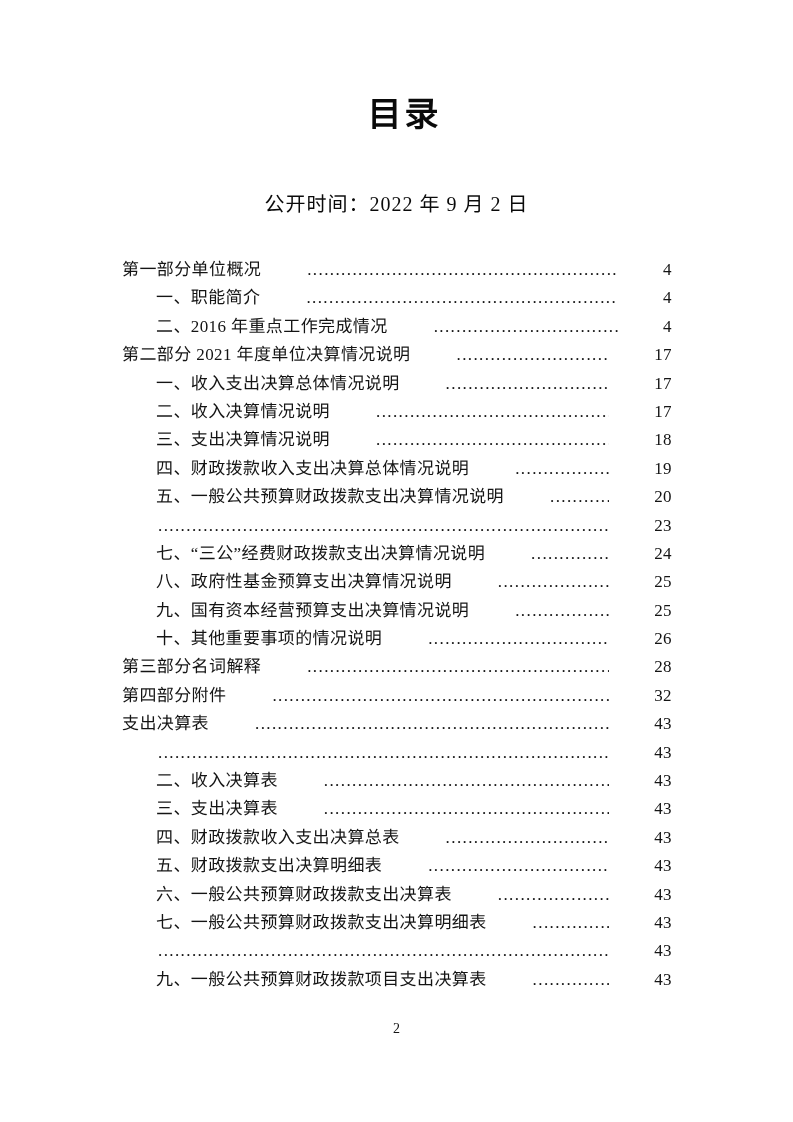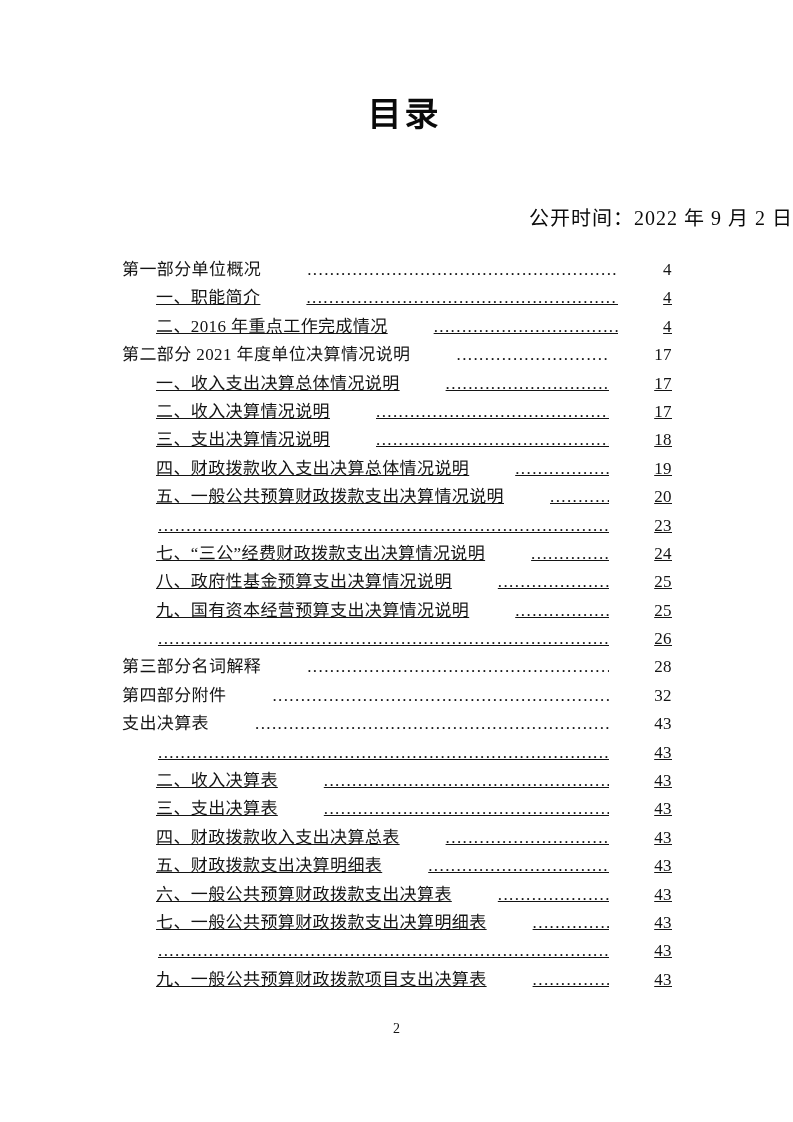--- a/index.html
+++ b/index.html
@@ -24,24 +24,24 @@
     text-align: center;
     font-family: "Liberation Sans", "DejaVu Sans", sans-serif;
     font-weight: 700;
     font-size: 34px;
     line-height: 40px;
     letter-spacing: 3px;
     color: #0a0a0a;
   }
   .publish-line {
     position: absolute;
-    top: 204px;
+    top: 190px;
     left: 0;
     right: 0;
-    text-align: right;
+    text-align: center;
     font-size: 20px;
     line-height: 28px;
     letter-spacing: 1px;
     color: #0a0a0a;
   }
   .toc {
     position: absolute;
     top: 256px;
     left: 122px;
     width: 550px;
@@ -51,21 +51,20 @@
     align-items: baseline;
     height: 28.4px;
     line-height: 28.4px;
     font-size: 17px;
     letter-spacing: 0.4px;
     color: #141414;
     gap: 44px;
   }
   .toc-row.level-2 {
     padding-left: 34px;
-    text-decoration: underline;
   }
   .toc-label {
     white-space: nowrap;
     flex: 0 0 auto;
   }
   .toc-dots {
     flex: 1 1 auto;
     overflow: hidden;
     white-space: nowrap;
     letter-spacing: 1.4px;
@@ -169,20 +168,21 @@
     <span class="toc-page">25</span>
   </div>
 
   <div class="toc-row level-2">
     <span class="toc-label">九、国有资本经营预算支出决算情况说明</span>
     <span class="toc-dots">........................................................................................................................................................................................................</span>
     <span class="toc-page">25</span>
   </div>
 
   <div class="toc-row level-2">
+    <span class="toc-label">十、其他重要事项的情况说明</span>
     <span class="toc-dots">........................................................................................................................................................................................................</span>
     <span class="toc-page">26</span>
   </div>
 
   <div class="toc-row level-1">
     <span class="toc-label">第三部分名词解释</span>
     <span class="toc-dots">........................................................................................................................................................................................................</span>
     <span class="toc-page">28</span>
   </div>
 

